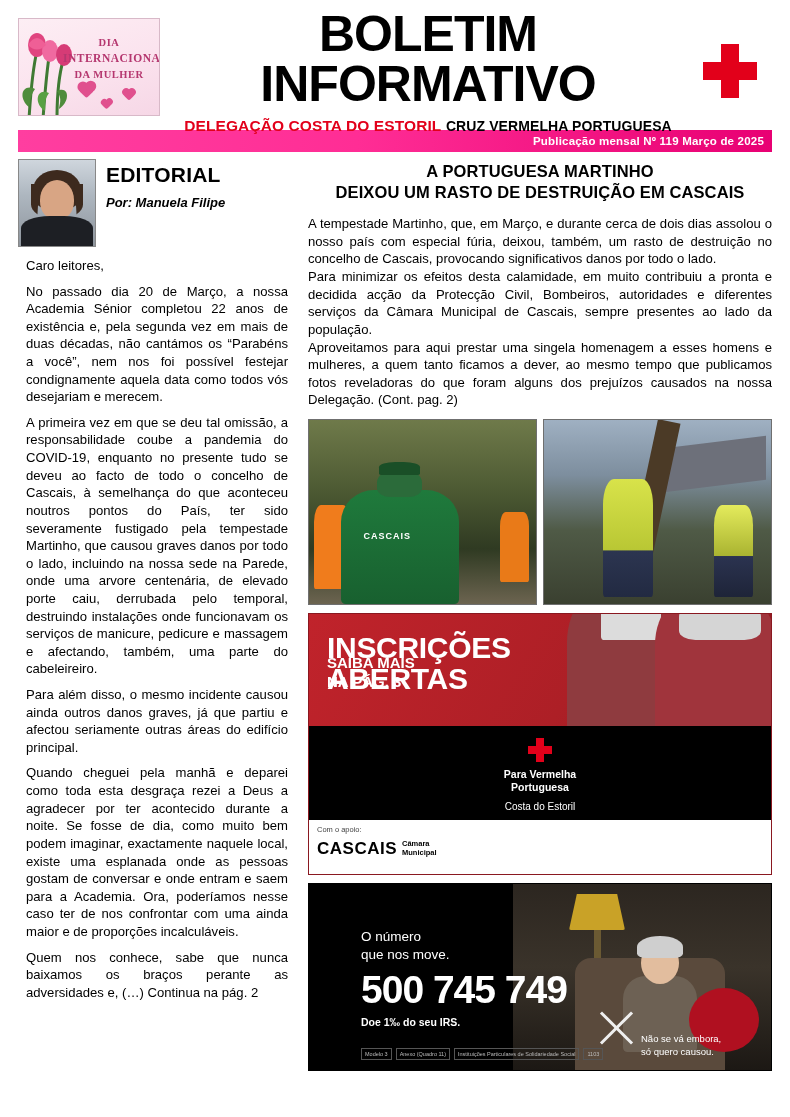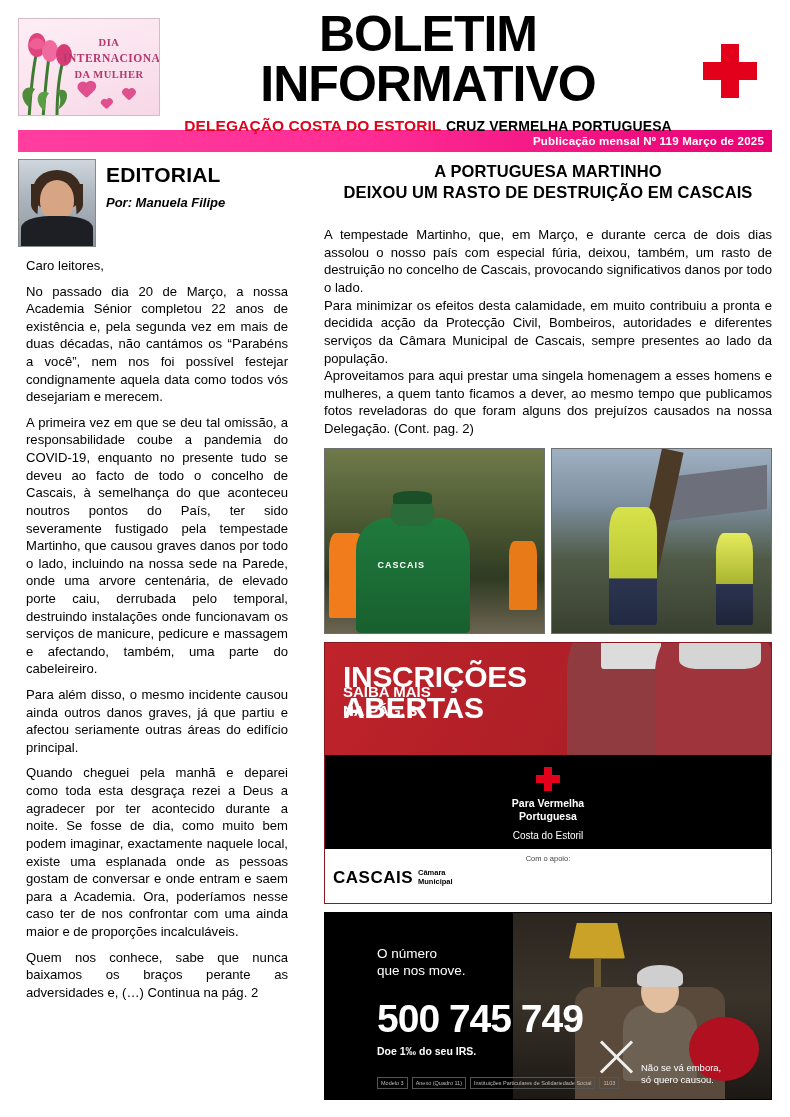--- a/index.html
+++ b/index.html
@@ -138,21 +138,21 @@
     color: #fff;
     font-weight: bold;
     font-size: 11.5px;
     letter-spacing: .2px;
   }
 
   
   .content {
     display: flex;
     margin-top: 7px;
-    gap: 28px;
+    gap: 12px;
   }
   .col-left { width: 278px; flex: 0 0 278px; }
   .col-right { width: 462px; flex: 1 1 auto; }
 
   
   .editorial-head {
     display: flex;
     gap: 10px;
     align-items: flex-start;
   }
@@ -218,21 +218,21 @@
   
   .headline {
     text-align: center;
     font-weight: bold;
     font-size: 16.5px;
     line-height: 1.25;
     letter-spacing: .1px;
     margin-top: 2px;
   }
   .right-text {
-    margin-top: 24px;
+    margin-top: 13px;
     font-size: 13.1px;
     line-height: 1.345;
     text-align: justify;
   }
   .right-text p { margin: 0; }
 
   
   .photo-row {
     display: flex;
     gap: 6px;
@@ -328,21 +328,21 @@
     text-align: left;
     font-size: 14px; font-weight: bold; line-height: 1.2;
   }
   .apoio-box {
     position: absolute; left: 0; right: 0; bottom: 0;
     background: #fff; color: #000;
     height: 54px;
     padding: 5px 8px;
     text-align: left;
   }
-  .apoio-label { font-size: 7.5px; color: #444; text-align: center; }
+  .apoio-label { font-size: 7.5px; color: #444; }
   .cascais-logo { display: flex; align-items: center; gap: 5px; margin-top: 5px; }
   .cascais-word { font-size: 17px; font-weight: bold; letter-spacing: .5px; }
   .cascais-cm { font-size: 7.5px; line-height: 1.15; font-weight: bold; }
 
   
   .ad2 {
     margin-top: 8px;
     height: 188px;
     background: #000;
     color: #fff;
@@ -359,21 +359,21 @@
   .chair { position:absolute; right:46px; bottom:0; width:150px; height:112px; background:#5a4a3c; border-radius:16px 16px 0 0; }
   .lady-head { position:absolute; right:92px; bottom:86px; width:38px; height:42px; background:#e2bd9e; border-radius:50%; }
   .lady-hair { position:absolute; right:88px; bottom:112px; width:46px; height:22px; background:#cfcfcf; border-radius:50% 50% 20% 20%; }
   .lady-body { position:absolute; right:74px; bottom:18px; width:74px; height:76px; background:#6d6154; border-radius:30% 30% 6% 6%; }
   .yarn { position:absolute; right:12px; bottom:18px; width:70px; height:64px; background:#b01020; border-radius:50%; }
   .ad2-num {
     position: absolute; left: 52px; top: 84px;
     font-size: 39px; font-weight: bold; letter-spacing: -1px;
   }
   .ad2-kicker {
-    position: absolute; left: 52px; top: 32px;
+    position: absolute; left: 52px; top: 44px;
     font-size: 13.5px; line-height: 1.3;
   }
   .ad2-doe {
     position: absolute; left: 52px; top: 132px;
     font-size: 10.5px; font-weight: bold;
   }
   .ad2-quote {
     position: absolute; right: 10px; bottom: 12px;
     font-size: 9.5px; line-height: 1.3; text-align: left; width: 120px;
   }

